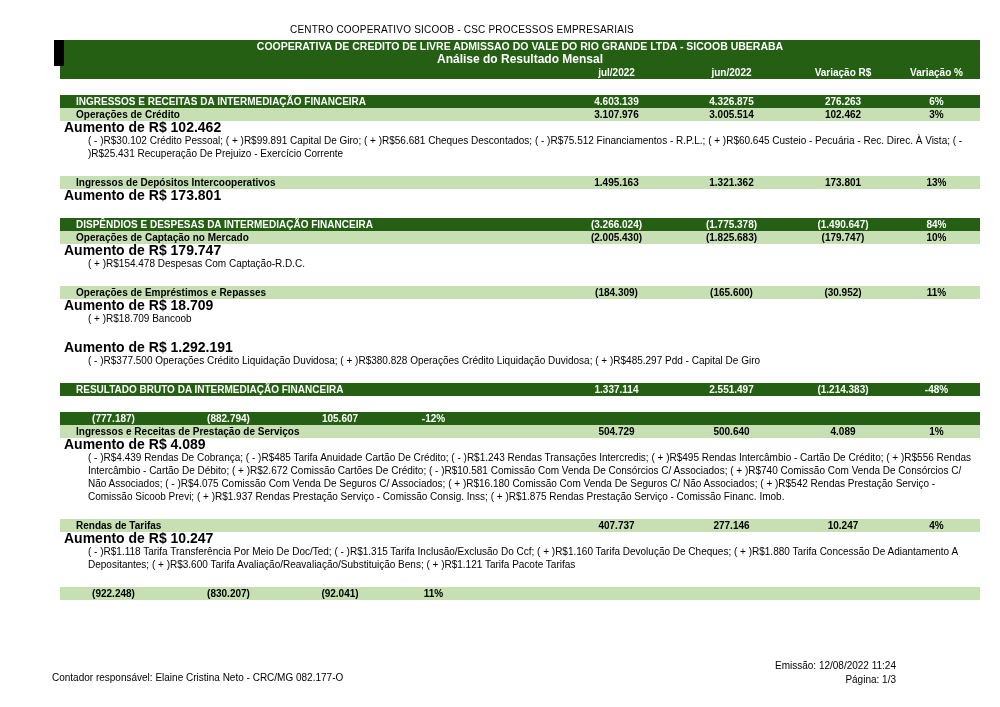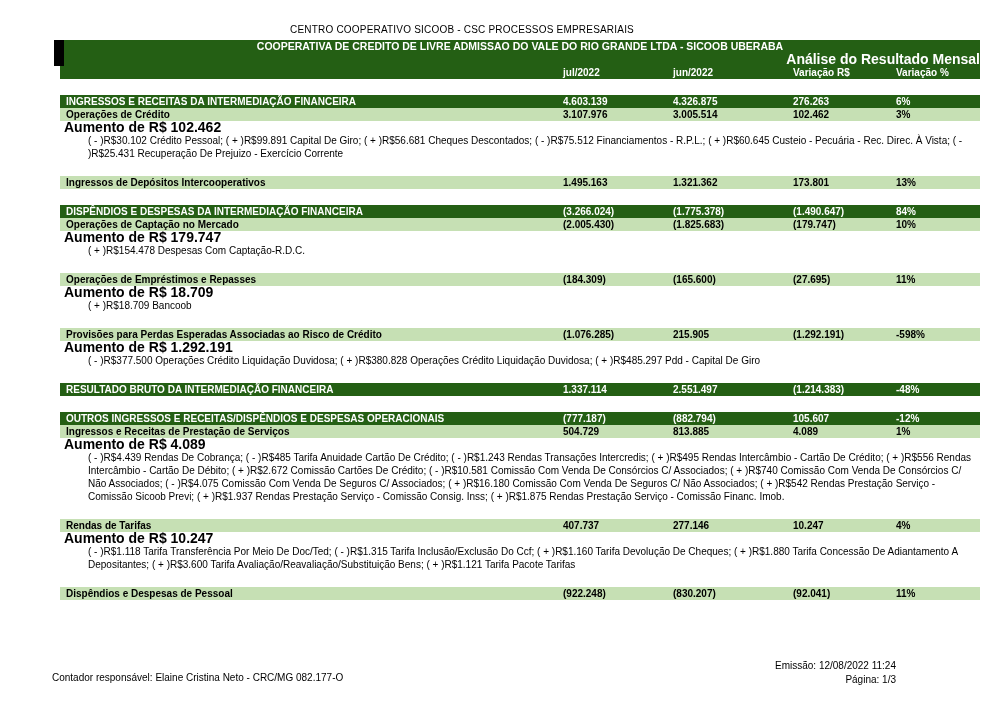--- a/index.html
+++ b/index.html
@@ -14,25 +14,25 @@
   .top-header {
     position:absolute; top:24px; left:0; width:100%;
     text-align:center; font-size:10px; letter-spacing:0.2px;
   }
 
   .table-wrap { position:absolute; left:52px; top:40px; width:920px;margin-left:8px; }
   .logo-block { position:absolute; left:-6px; top:0; width:10px; height:26px; background:#000; }
 
   .band { background:var(--dark); color:#fff; font-weight:bold; }
   .band-title   { text-align:center; font-size:10.5px; line-height:13px; }
-  .band-subtitle{ text-align:right; font-size:14px; line-height:13px; }
+  .band-subtitle{ text-align:center; font-size:12px; line-height:13px; }
 
   .row { display:flex; width:100%; }
-  .cell.label { flex:1; padding-left:6px; overflow:hidden; white-space:nowrap; }
-  .cell.val   { text-align:left; padding-right:3px; white-space:nowrap; }
+  .cell.label { flex:1; padding-left:16px; overflow:hidden; white-space:nowrap; }
+  .cell.val   { text-align:center; padding-right:3px; white-space:nowrap; }
   .v0 { width:110px; } .v1 { width:120px; } .v2 { width:103px; } .v3 { width:84px; }
 
   .colhdr { font-size:10px; line-height:13px; color:#fff; font-weight:bold; }
 
   .section { background:var(--dark); color:#fff; font-weight:bold; font-size:10px; line-height:13px; }
   .subrow  { background:var(--light); color:#000; font-weight:bold; font-size:10px; line-height:13px; }
   .aumento { font-weight:bold; font-size:14px; line-height:13px; padding-left:4px; }
   .detail  { font-size:10px; line-height:13px; padding-left:28px; padding-right:8px; }
   .spacer  { height:16px; }
 
@@ -80,20 +80,21 @@
         <div class="aumento">Aumento de R$ 102.462</div>
         <div class="detail">( - )R$30.102 Crédito Pessoal; ( + )R$99.891 Capital De Giro; ( + )R$56.681 Cheques Descontados; ( - )R$75.512 Financiamentos - R.P.L.; ( + )R$60.645 Custeio - Pecuária - Rec. Direc. À Vista; ( - )R$25.431 Recuperação De Prejuizo - Exercício Corrente</div>
         <div class="spacer"></div>
         <div class="row subrow">
           <div class="cell label">Ingressos de Depósitos Intercooperativos</div>
           <div class="cell val v0">1.495.163</div>
           <div class="cell val v1">1.321.362</div>
           <div class="cell val v2">173.801</div>
           <div class="cell val v3">13%</div>
         </div>
+        <div class="aumento">Aumento de R$ 173.801</div>
         <div class="spacer"></div>
         <div class="row section">
           <div class="cell label">DISPÊNDIOS E DESPESAS DA INTERMEDIAÇÃO FINANCEIRA</div>
           <div class="cell val v0">(3.266.024)</div>
           <div class="cell val v1">(1.775.378)</div>
           <div class="cell val v2">(1.490.647)</div>
           <div class="cell val v3">84%</div>
         </div>
         <div class="row subrow">
           <div class="cell label">Operações de Captação no Mercado</div>
@@ -102,73 +103,64 @@
           <div class="cell val v2">(179.747)</div>
           <div class="cell val v3">10%</div>
         </div>
         <div class="aumento">Aumento de R$ 179.747</div>
         <div class="detail">( + )R$154.478 Despesas Com Captação-R.D.C.</div>
         <div class="spacer"></div>
         <div class="row subrow">
           <div class="cell label">Operações de Empréstimos e Repasses</div>
           <div class="cell val v0">(184.309)</div>
           <div class="cell val v1">(165.600)</div>
-          <div class="cell val v2">(27.695)</div>
+          <div class="cell val v2">(30.952)</div>
           <div class="cell val v3">11%</div>
         </div>
         <div class="aumento">Aumento de R$ 18.709</div>
         <div class="detail">( + )R$18.709 Bancoob</div>
         <div class="spacer"></div>
-        <div class="row subrow">
-          <div class="cell label">Provisões para Perdas Esperadas Associadas ao Risco de Crédito</div>
-          <div class="cell val v0">(1.076.285)</div>
-          <div class="cell val v1">215.905</div>
-          <div class="cell val v2">(1.292.191)</div>
-          <div class="cell val v3">-598%</div>
-        </div>
         <div class="aumento">Aumento de R$ 1.292.191</div>
         <div class="detail">( - )R$377.500 Operações Crédito Liquidação Duvidosa; ( + )R$380.828 Operações Crédito Liquidação Duvidosa; ( + )R$485.297 Pdd - Capital De Giro</div>
         <div class="spacer"></div>
         <div class="row section">
           <div class="cell label">RESULTADO BRUTO DA INTERMEDIAÇÃO FINANCEIRA</div>
           <div class="cell val v0">1.337.114</div>
           <div class="cell val v1">2.551.497</div>
           <div class="cell val v2">(1.214.383)</div>
           <div class="cell val v3">-48%</div>
         </div>
         <div class="spacer"></div>
         <div class="row section">
-          <div class="cell label">OUTROS INGRESSOS E RECEITAS/DISPÊNDIOS E DESPESAS OPERACIONAIS</div>
           <div class="cell val v0">(777.187)</div>
           <div class="cell val v1">(882.794)</div>
           <div class="cell val v2">105.607</div>
           <div class="cell val v3">-12%</div>
         </div>
         <div class="row subrow">
           <div class="cell label">Ingressos e Receitas de Prestação de Serviços</div>
           <div class="cell val v0">504.729</div>
-          <div class="cell val v1">813.885</div>
+          <div class="cell val v1">500.640</div>
           <div class="cell val v2">4.089</div>
           <div class="cell val v3">1%</div>
         </div>
         <div class="aumento">Aumento de R$ 4.089</div>
         <div class="detail">( - )R$4.439 Rendas De Cobrança; ( - )R$485 Tarifa Anuidade Cartão De Crédito; ( - )R$1.243 Rendas Transações Intercredis; ( + )R$495 Rendas Intercâmbio - Cartão De Crédito; ( + )R$556 Rendas Intercâmbio - Cartão De Débito; ( + )R$2.672 Comissão Cartões De Crédito; ( - )R$10.581 Comissão Com Venda De Consórcios C/ Associados; ( + )R$740 Comissão Com Venda De Consórcios C/ Não Associados; ( - )R$4.075 Comissão Com Venda De Seguros C/ Associados; ( + )R$16.180 Comissão Com Venda De Seguros C/ Não Associados; ( + )R$542 Rendas Prestação Serviço - Comissão Sicoob Previ; ( + )R$1.937 Rendas Prestação Serviço - Comissão Consig. Inss; ( + )R$1.875 Rendas Prestação Serviço - Comissão Financ. Imob.</div>
         <div class="spacer"></div>
         <div class="row subrow">
           <div class="cell label">Rendas de Tarifas</div>
           <div class="cell val v0">407.737</div>
           <div class="cell val v1">277.146</div>
           <div class="cell val v2">10.247</div>
           <div class="cell val v3">4%</div>
         </div>
         <div class="aumento">Aumento de R$ 10.247</div>
         <div class="detail">( - )R$1.118 Tarifa Transferência Por Meio De Doc/Ted; ( - )R$1.315 Tarifa Inclusão/Exclusão Do Ccf; ( + )R$1.160 Tarifa Devolução De Cheques; ( + )R$1.880 Tarifa Concessão De Adiantamento A Depositantes; ( + )R$3.600 Tarifa Avaliação/Reavaliação/Substituição Bens; ( + )R$1.121 Tarifa Pacote Tarifas</div>
         <div class="spacer"></div>
         <div class="row subrow">
-          <div class="cell label">Dispêndios e Despesas de Pessoal</div>
           <div class="cell val v0">(922.248)</div>
           <div class="cell val v1">(830.207)</div>
           <div class="cell val v2">(92.041)</div>
           <div class="cell val v3">11%</div>
         </div>
       </div>
   </div>
 
   <div class="footer-left">Contador responsável: Elaine Cristina Neto - CRC/MG 082.177-O</div>
 

